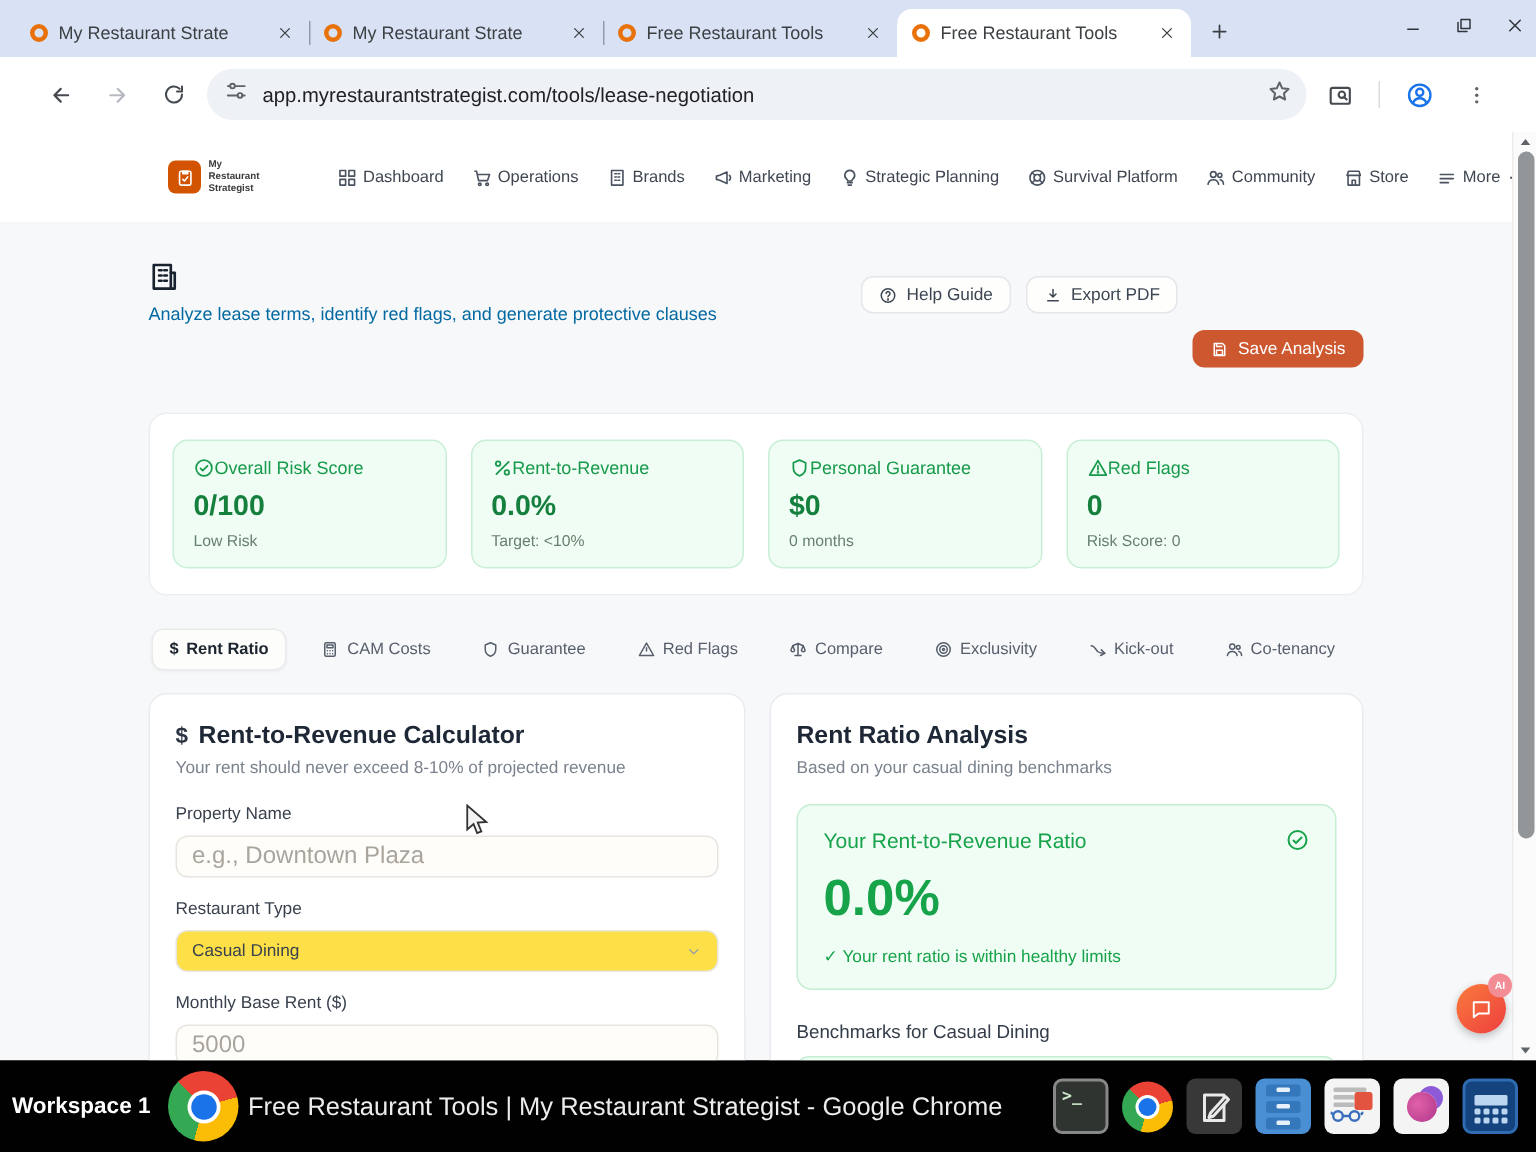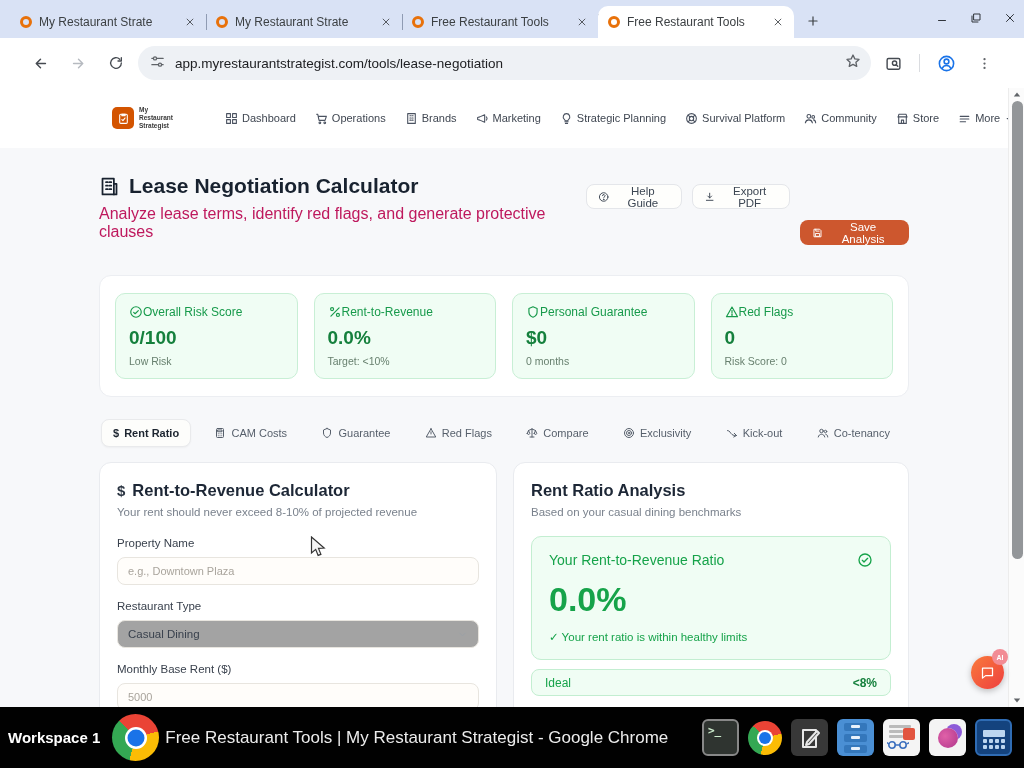--- a/index.html
+++ b/index.html
@@ -39,21 +39,21 @@
   .nav-menu { display:flex; gap:19px; flex:1; }
   .nav-item { display:flex; align-items:center; gap:4px; font-size:11px; color:#3f4651; white-space:nowrap; cursor:pointer; }
   .nav-item svg { width:13px; height:13px; color:#4a5260; }
   .theme-btn { margin:0 14px 0 6px; color:#4a5260; display:flex; }
 
   .content { width:810px; margin:0 auto; }
   .page-header { display:flex; align-items:flex-start; justify-content:space-between; margin-top:26px; }
   .ph-title-row { display:flex; align-items:center; gap:9px; color:#18222f; }
   .ph-title-row svg { width:21px; height:21px; }
   .ph-title { font-size:21px; font-weight:bold; color:#18222f; }
-  .ph-sub { font-size:16px; color:#be185d; margin-top:7px; }
+  .ph-sub { font-size:12px; color:#0369a1; margin-top:7px; }
   .ph-actions { display:flex; gap:10px; margin-top:10px; }
   .btn-light { display:flex; align-items:center; gap:6px; background:#fefefc; border:1px solid #e4e6ea; border-radius:8px;
                height:25px; padding:0 11px; font-size:11.5px; color:#3c4653; cursor:pointer; }
   .btn-save { display:flex; align-items:center; gap:6px; background:#cd572e; border:none; border-radius:8px;
               height:25px; padding:0 12px; font-size:11.5px; color:#fff; cursor:pointer;margin-top:36px; }
   .btn-light svg, .btn-save svg { width:12px; height:12px; }
 
   .stats-panel { margin-top:30px; background:#fff; border:1px solid #eceef2; border-radius:12px; padding:17px 15px; display:flex; gap:16px; }
   .stat-card { flex:1; background:#f0fdf4; border:1px solid #c8efd5; border-radius:10px; padding:11px 13px; height:86px; }
   .stat-top { display:flex; align-items:center; gap:0; color:#179a4b; font-size:12px; }
@@ -70,23 +70,23 @@
   .card { background:#fff; border:1px solid #e9ebef; border-radius:12px; padding:18px 17px; }
   .card-left { width:398px; height:360px; }
   .card-right { width:396px; height:360px; }
   .card-title { display:flex; align-items:center; gap:7px; font-size:16.5px; font-weight:bold; color:#1d2736; }
   .card-title .dollar { font-size:15px; font-weight:bold; color:#2a3442; }
   .card-sub { font-size:11.5px; color:#7a828d; margin-top:6px; }
 
   .field { margin-top:15px; }
   .field label { display:block; font-size:11.5px; color:#39414d; margin-bottom:8px; }
   .field input { width:100%; height:28px; background:#fffdfa; border:1px solid #e8e5df; border-radius:8px;
-                 padding:0 10px; font-size:11px; color:#39414d; font-family:inherit; }
+                 padding:0 10px; font-size:16px; color:#39414d; font-family:inherit; }
   .field input::placeholder { color:#a9a49c; }
-  .select { width:100%; height:28px; background:#a3a3a3; border:1px solid #e8e5df; border-radius:8px;
+  .select { width:100%; height:28px; background:#fde047; border:1px solid #e8e5df; border-radius:8px;
             display:flex; align-items:center; justify-content:space-between; padding:0 10px; font-size:11.5px; color:#39414d; cursor:pointer; }
   .select svg { width:11px; height:11px; color:#9aa0a6; }
 
   .ratio-panel { margin-top:18px; background:#f0fdf4; border:1px solid #c3eed1; border-radius:10px; padding:15px 17px; }
   .ratio-head { display:flex; align-items:center; justify-content:space-between; color:#16a34a; font-size:14px; }
   .ratio-head svg { width:16px; height:16px; }
   .ratio-value { font-size:34px; font-weight:bold; color:#16a34a; margin-top:12px; }
   .ratio-status { font-size:11.5px; color:#16a34a; margin-top:11px; }
   .bench-title { font-size:12.5px; color:#333c49; margin-top:21px; }
   .bench-row { display:flex; align-items:center; justify-content:space-between; border-radius:8px; padding:0 13px; height:27px; margin-top:9px; font-size:12px; }
@@ -349,21 +349,20 @@
       </div>
 
       <div class="content">
         <div class="page-header">
           <div>
             <div class="ph-title-row">
               <svg class="icon-stroke" viewBox="0 0 24 24">
                   <rect x="4" y="3" width="13" height="18"></rect>
                   <path d="M17 9h3v12h-3M8 7h2M12 7h2M8 11h2M12 11h2M8 15h2M12 15h2"></path>
                 </svg>
-              <span class="ph-title">Lease Negotiation Calculator</span>
             </div>
             <div class="ph-sub">Analyze lease terms, identify red flags, and generate protective clauses</div>
           </div>
           <div class="ph-actions">
             <button class="btn-light">
               <svg class="icon-stroke" viewBox="0 0 24 24">
                   <circle cx="12" cy="12" r="9"></circle>
                   <path d="M9.5 9.2a2.6 2.6 0 114.2 2.3c-.9.7-1.7 1.2-1.7 2.3"></path>
                   <circle cx="12" cy="17.3" r=".6"></circle>
                 </svg>
@@ -535,20 +534,21 @@
                 <span>Your Rent-to-Revenue Ratio</span>
                 <svg class="icon-stroke" viewBox="0 0 24 24">
                     <circle cx="12" cy="12" r="9"></circle>
                     <path d="M8 12.5l2.5 2.5L16 9.5"></path>
                   </svg>
               </div>
               <div class="ratio-value">0.0%</div>
               <div class="ratio-status">✓ Your rent ratio is within healthy limits</div>
             </div>
 
+            <div class="bench-title">Benchmarks for Casual Dining</div>
             <div class="bench-row green">
               <span class="b-label">Ideal</span>
               <span class="b-value">&lt;8%</span>
             </div>
 
           </div>
         </div>
       </div>
     </div>
 

